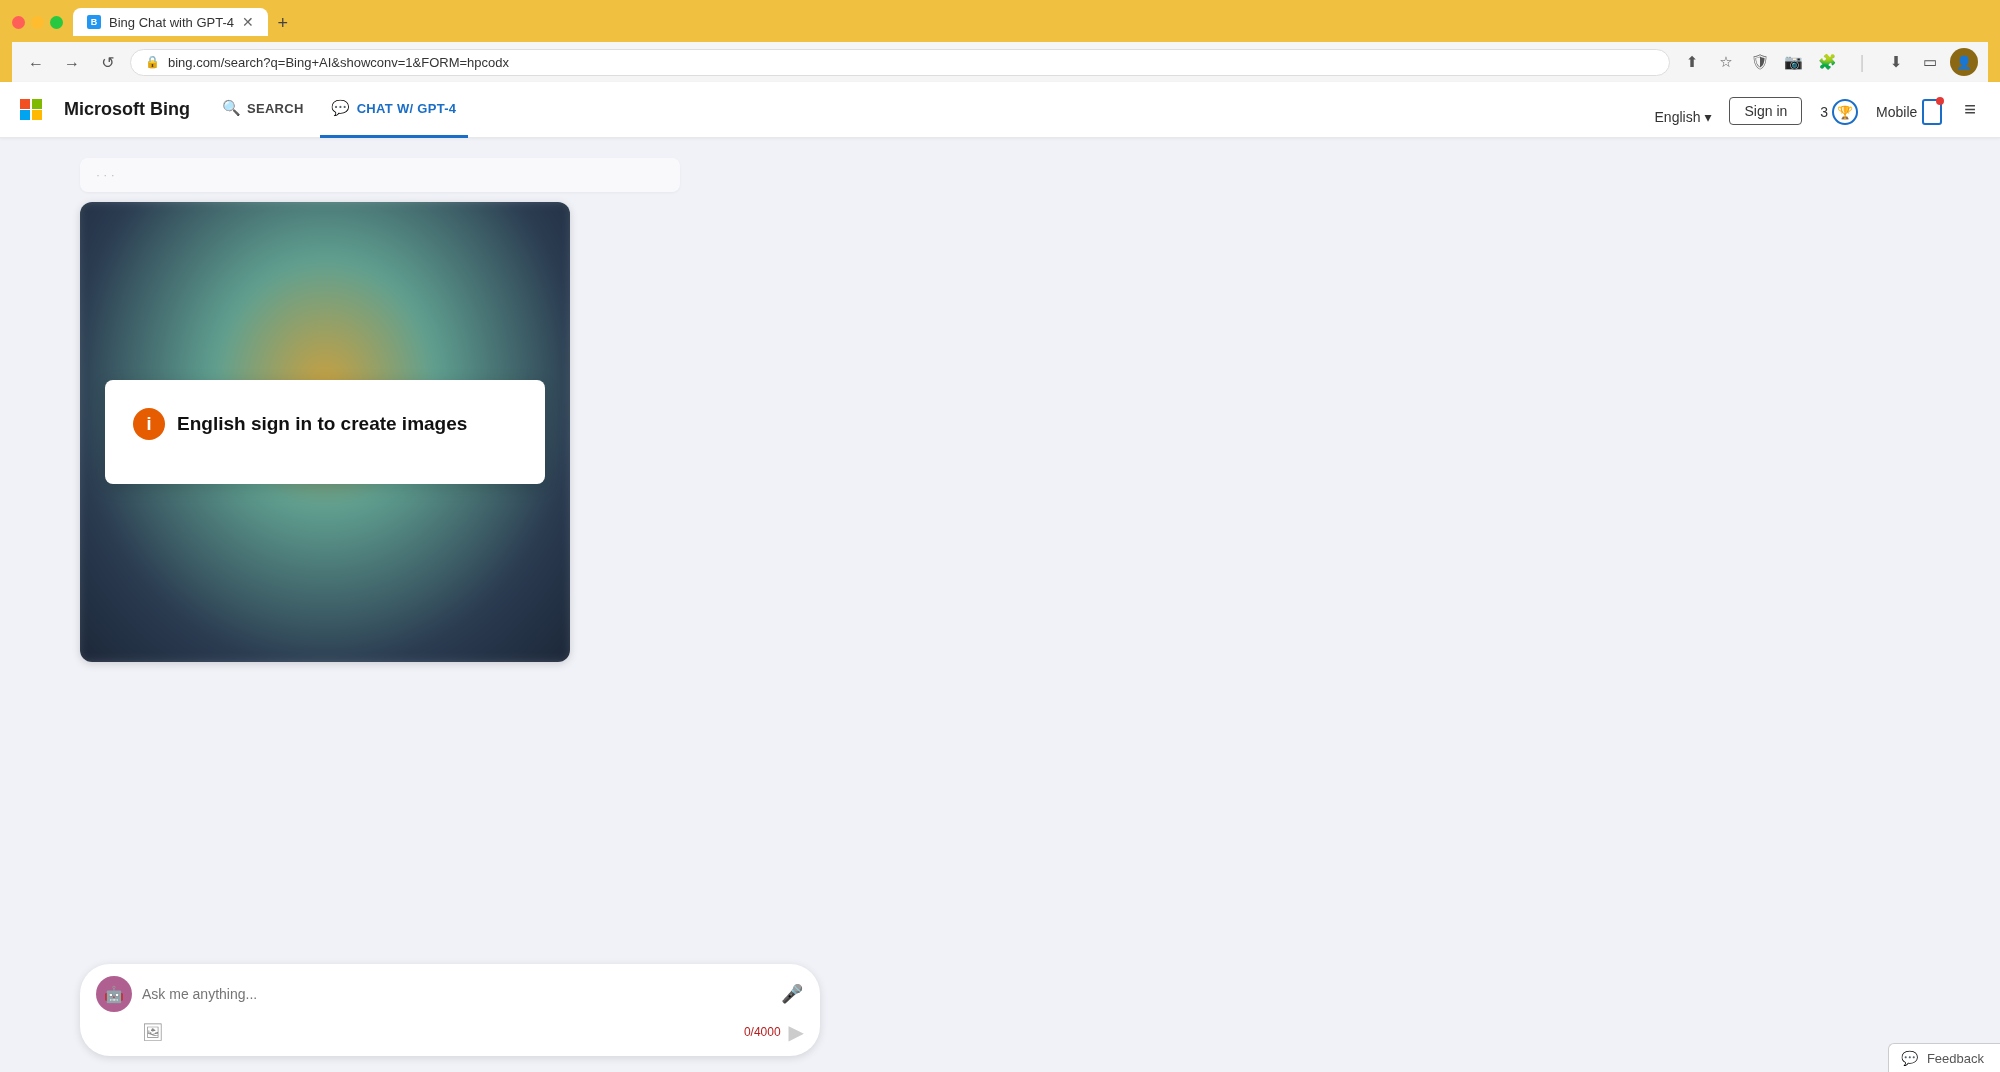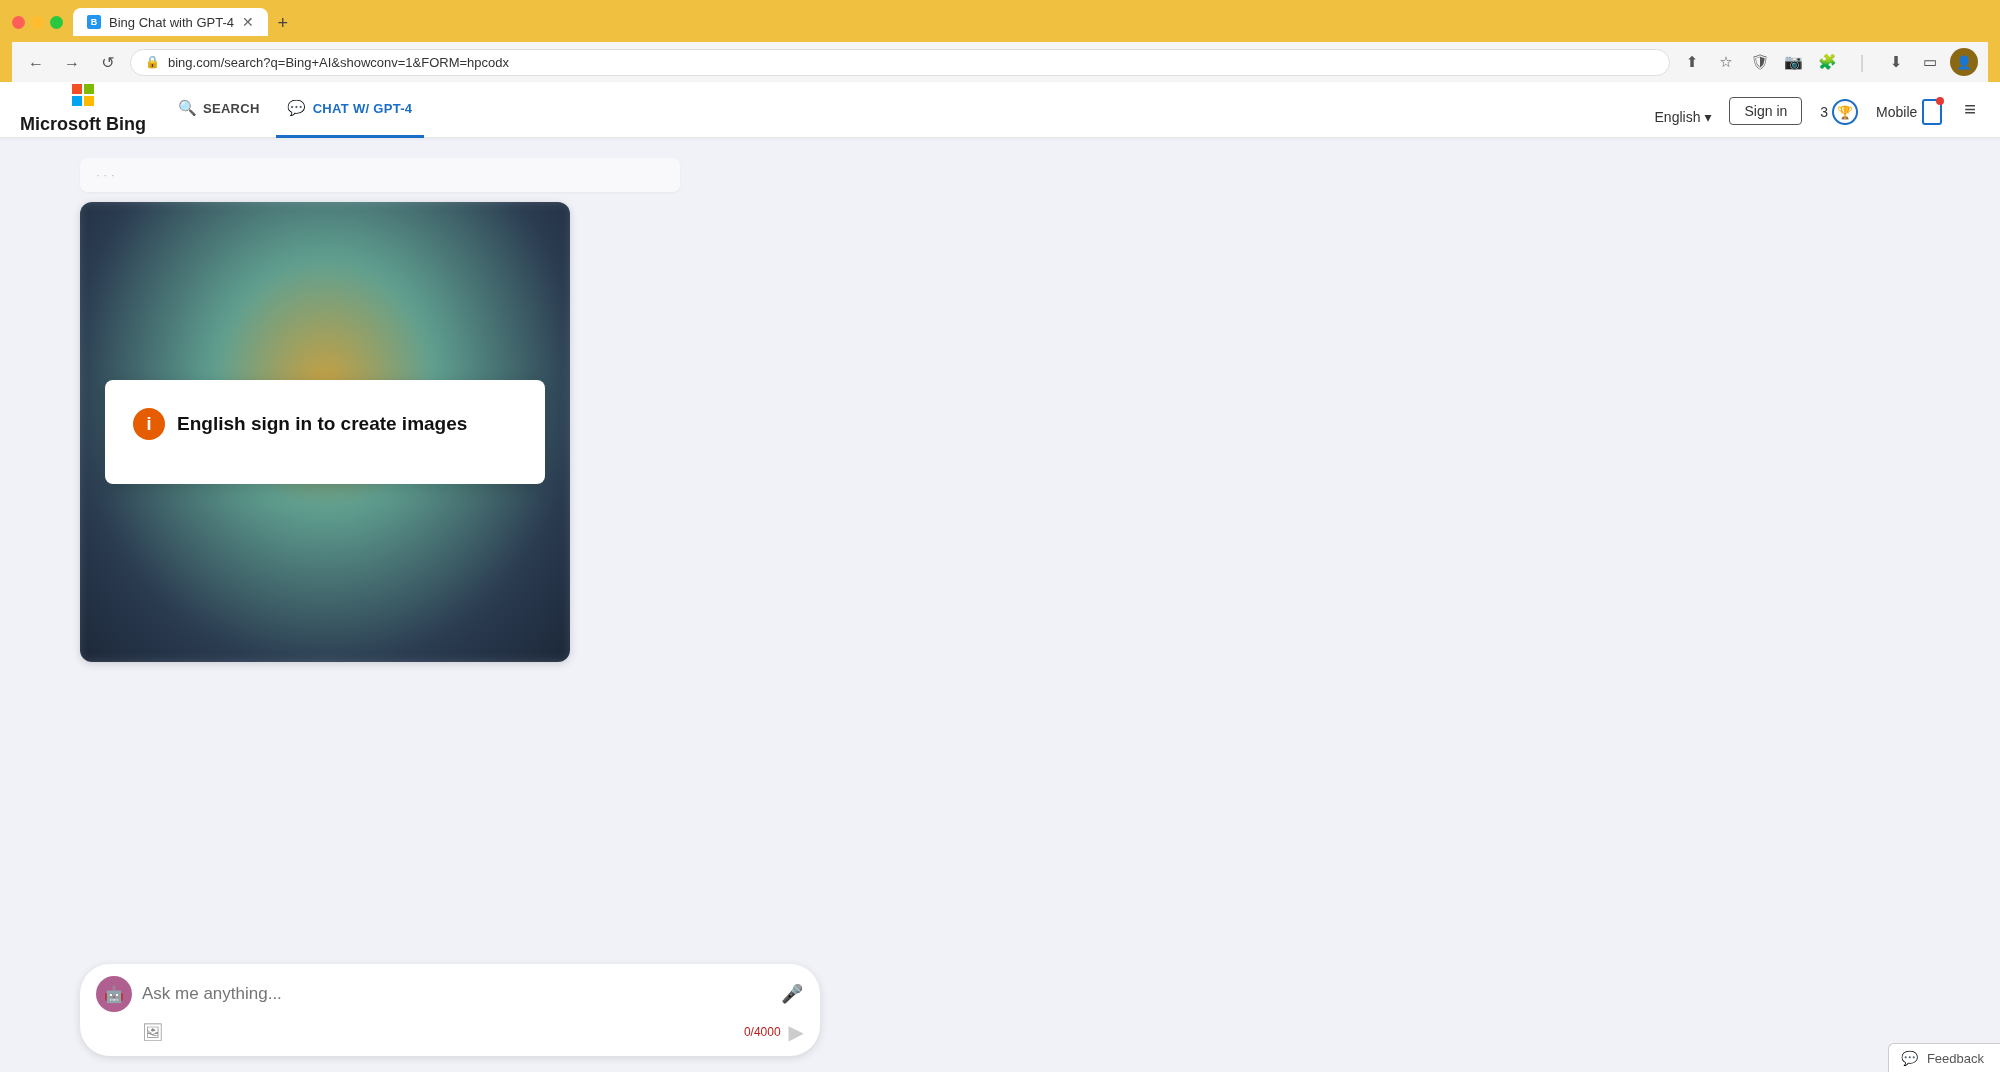--- a/index.html
+++ b/index.html
@@ -150,27 +150,26 @@
       padding: 0 20px;
       display: flex;
       align-items: center;
       height: 56px;
       gap: 20px;
       box-shadow: 0 1px 3px rgba(0,0,0,0.05);
     }
     .bing-logo {
       display: flex;
       align-items: center;
-      gap: 8px;
+      gap: 22px;
       font-size: 18px;
       font-weight: 600;
       color: #1a1a1a;
       text-decoration: none;
       flex-shrink: 0;
-      flex-direction: column;
     }
     .ms-logo {
       width: 22px; height: 22px;
       display: grid;
       grid-template-columns: 1fr 1fr;
       gap: 1px;
     }
     .ms-logo-sq { width: 10px; height: 10px; }
     .sq-red { background: #F25022; }
     .sq-green { background: #7FBA00; }
@@ -389,21 +388,21 @@
       background: #b06090;
       display: flex; align-items: center; justify-content: center;
       color: white;
       font-size: 16px;
       flex-shrink: 0;
     }
     .chat-input-field {
       flex: 1;
       border: none;
       outline: none;
-      font-size: 17px;
+      font-size: 14px;
       color: #ef4444;
       background: transparent;
     }
     .mic-btn {
       background: transparent;
       border: none;
       cursor: pointer;
       font-size: 18px;
       color: #888;
     }

